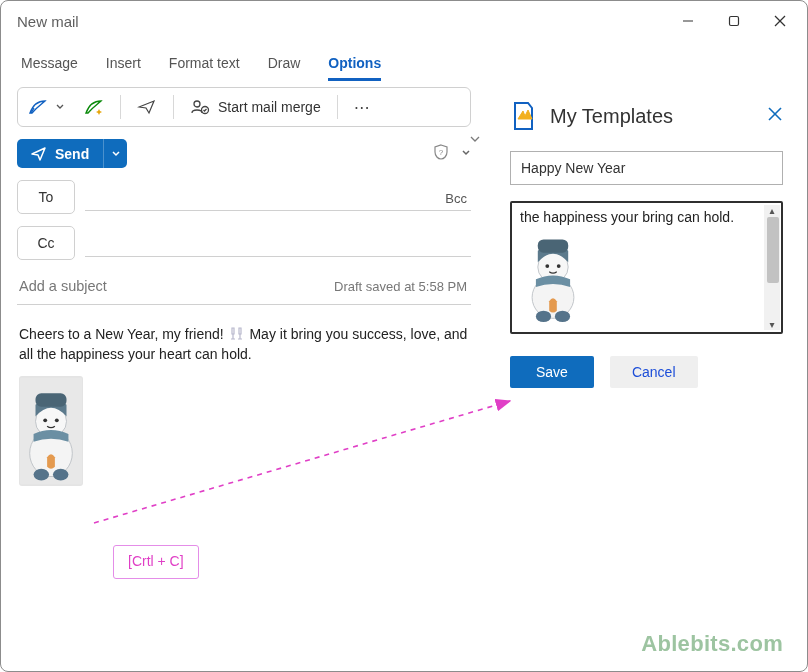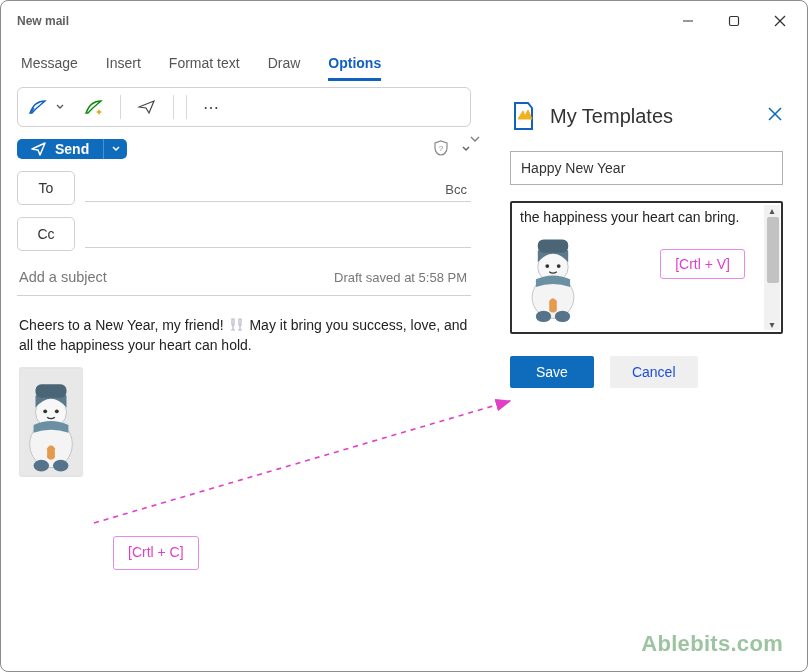--- a/index.html
+++ b/index.html
@@ -1,18 +1,18 @@
 <!DOCTYPE html>
 <html><head>
 <meta charset="utf-8">
 <style>
   * { box-sizing: border-box; margin: 0; padding: 0; font-family: "Segoe UI", sans-serif; }
   body { background: #fff; width: 808px; height: 672px; position: relative; overflow: hidden; border: 1px solid #8c8c8c; border-radius: 8px; }
 
-  .titlebar { height: 40px; display: flex; align-items: center; padding: 0 4px 0 16px; font-size: 12px; color: #5f5f5f; font-weight: bold; }
+  .titlebar { height: 40px; display: flex; align-items: center; padding: 0 4px 0 16px; font-size: 15px; color: #5f5f5f; }
   .titlebar .spacer { flex: 1; }
   .win-btn { width: 46px; height: 30px; display: flex; align-items: center; justify-content: center; color: #333; }
 
   .tabs { height: 40px; display: flex; align-items: flex-end; gap: 28px; padding: 0 20px; font-size: 14px; color: #555; }
   .tab { padding: 8px 0 10px 0; cursor: pointer; }
   .tab.active { color: #1161c1; font-weight: 700; border-bottom: 3px solid #1161c1; padding-bottom: 7px; }
 
   .main { display: flex; height: calc(100% - 80px); }
 
   .compose-pane { width: 486px; display: flex; flex-direction: column; padding: 6px 0 0 0; position: relative; }
@@ -20,21 +20,21 @@
   .ribbon { display: flex; align-items: center; margin: 0 16px; border: 1px solid #d0d0d0; border-radius: 6px; height: 40px; overflow: hidden; }
   .ribbon-sep { width: 1px; height: 24px; background: #d8d8d8; margin: 0 6px; }
   .ribbon-item { height: 100%; display: flex; align-items: center; padding: 0 10px; font-size: 14px; color: #333; gap: 8px; }
   .ribbon-item svg { flex-shrink: 0; }
 
   .collapse-chevron { position: absolute; top: 52px; right: 6px; font-size: 11px; color: #7a7a7a; }
 
   .compose-inner { padding: 12px 16px 0 16px; display: flex; flex-direction: column; gap: 12px; }
 
   .send-row { display: flex; align-items: center; }
-  .send-btn { display: flex; background: #0f6cbd; border-radius: 5px; overflow: hidden; color: #fff; height: 20px; }
+  .send-btn { display: flex; background: #0f6cbd; border-radius: 5px; overflow: hidden; color: #fff; height: 29px; }
   .send-btn .main-send { display: flex; align-items: center; padding: 0 14px; gap: 8px; font-weight: 600; font-size: 14px; }
   .send-btn .send-drop { display: flex; align-items: center; justify-content: center; width: 24px; border-left: 1px solid rgba(255,255,255,0.25); font-size: 11px; }
   .send-row .spacer { flex: 1; }
   .send-right { display: flex; align-items: center; gap: 12px; color: #555; font-size: 13px; }
 
   .addr-row { display: flex; align-items: center; gap: 10px; }
   .addr-chip { border: 1px solid #d0d0d0; border-radius: 5px; width: 58px; height: 34px; display: flex; align-items: center; justify-content: center; font-size: 14px; color: #333; }
   .addr-line { flex: 1; border-bottom: 1px solid #d0d0d0; height: 28px; display: flex; align-items: flex-end; }
   .addr-bcc { font-size: 13px; color: #555; padding-bottom: 4px; padding-right: 4px; }
 
@@ -133,20 +133,29 @@
             <path d="M15 11 l1 2 l2 1 l-2 1 l-1 2 l-1 -2 l-2 -1 l2 -1 Z" fill="#e7a60b"></path>
           </svg>
       </div>
       <div class="ribbon-sep"></div>
       <div class="ribbon-item">
         <svg width="20" height="18">
             <path d="M2 9 L17 3 L12 15 L9 10 Z" fill="none" stroke="#444" stroke-width="1.2"></path>
           </svg>
       </div>
       <div class="ribbon-sep"></div>
+      <div class="ribbon-item">
+        <svg width="20" height="18">
+            <circle cx="7" cy="6" r="3" fill="none" stroke="#444" stroke-width="1.3"></circle>
+            <path d="M2 15 C2 11 12 11 12 15" fill="none" stroke="#444" stroke-width="1.3"></path>
+            <circle cx="15" cy="12" r="3.5" fill="none" stroke="#444" stroke-width="1.3"></circle>
+            <path d="M13.5 12 l1 1 l2 -2" fill="none" stroke="#444" stroke-width="1.3"></path>
+          </svg>
+        <span>Start mail merge</span>
+      </div>
       <div class="ribbon-sep"></div>
       <div class="ribbon-item">
         <span style="font-size:16px; letter-spacing:2px; color:#444;">⋯</span>
       </div>
     </div>
     <div class="collapse-chevron">
       <svg width="12" height="12">
           <path d="M2 4 L6 8 L10 4" fill="none" stroke="#7a7a7a" stroke-width="1.3"></path>
         </svg>
     </div>
@@ -246,35 +255,34 @@
         <svg width="16" height="16">
             <line x1="2" y1="2" x2="14" y2="14" stroke="#0f6cbd" stroke-width="1.6"></line>
             <line x1="14" y1="2" x2="2" y2="14" stroke="#0f6cbd" stroke-width="1.6"></line>
           </svg>
       </span>
     </div>
 
     <input class="tmpl-name" value="Happy New Year" style="">
 
     <div class="tmpl-body">
-      <div class="para">the happiness your heart can bring.</div>
+      <div class="para">the happiness your bring can hold.</div>
       <svg class="snowman" viewBox="0 0 64 100">
         <ellipse cx="32" cy="72" rx="22" ry="22" fill="#f4f4f4" stroke="#bfc3c7"></ellipse>
         <circle cx="32" cy="40" r="16" fill="#f7f7f7" stroke="#bfc3c7"></circle>
         <path d="M16 35 Q32 17 48 35 L48 23 Q32 9 16 23 Z" fill="#5c7a8c"></path>
         <rect x="16" y="11" width="32" height="14" rx="6" fill="#4a6575"></rect>
         <circle cx="26" cy="39" r="2" fill="#333"></circle>
           <circle cx="38" cy="39" r="2" fill="#333"></circle>
         <path d="M28 45 Q32 48 36 45" fill="none" stroke="#333" stroke-width="1.3"></path>
         <path d="M14 53 Q32 45 50 53 L50 61 Q32 55 14 61 Z" fill="#6b8fa3"></path>
         <ellipse cx="22" cy="92" rx="8" ry="6" fill="#55738a"></ellipse>
           <ellipse cx="42" cy="92" rx="8" ry="6" fill="#55738a"></ellipse>
         <path d="M28 76 Q32 70 36 76 L36 86 Q32 90 28 86 Z" fill="#e49a4f"></path>
       </svg>
-      <div class="hint-box tmpl-hint-v">[Crtl + V]</div>
       <div class="scroll-track">
         <span class="scroll-arrow">▴</span>
         <span class="scroll-arrow">▾</span>
       </div>
       <div class="scroll-thumb"></div>
     </div>
 
     <div class="tmpl-actions">
       <button class="save-btn">Save</button>
       <button class="cancel-btn">Cancel</button>

